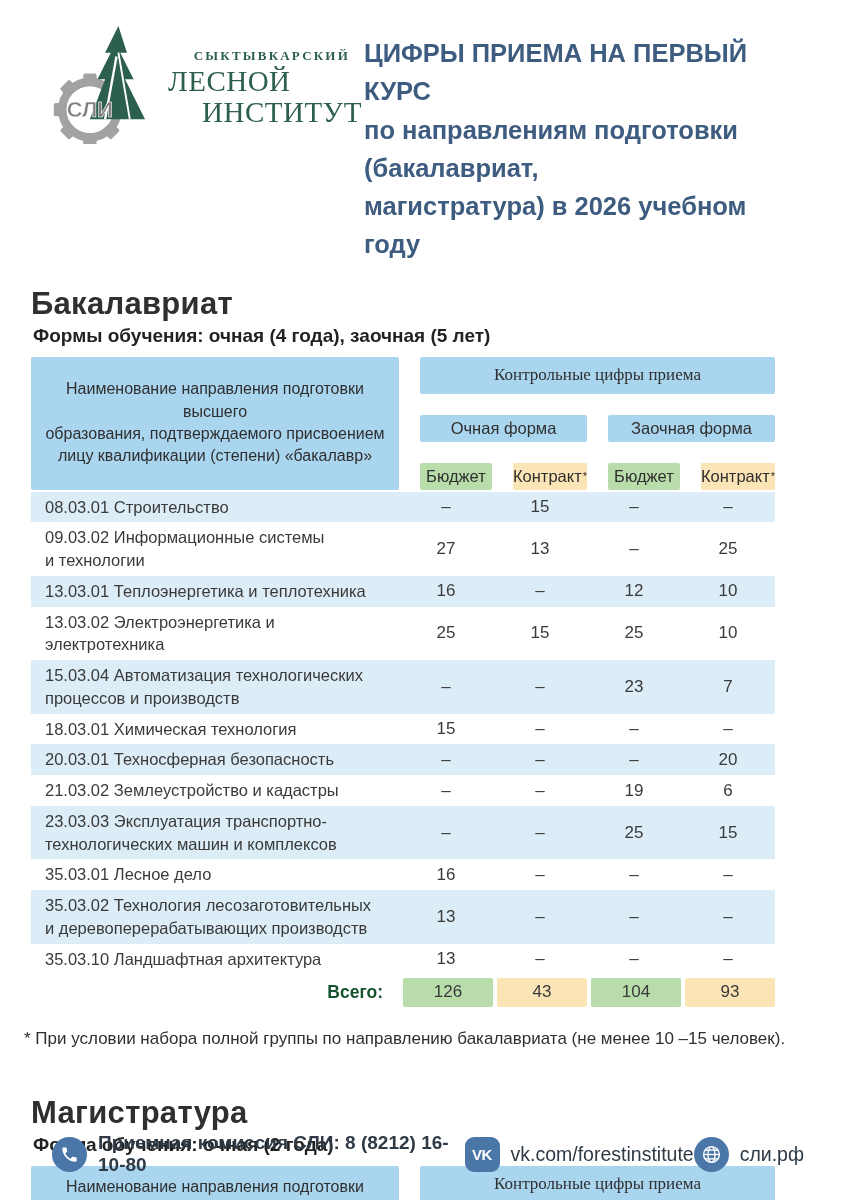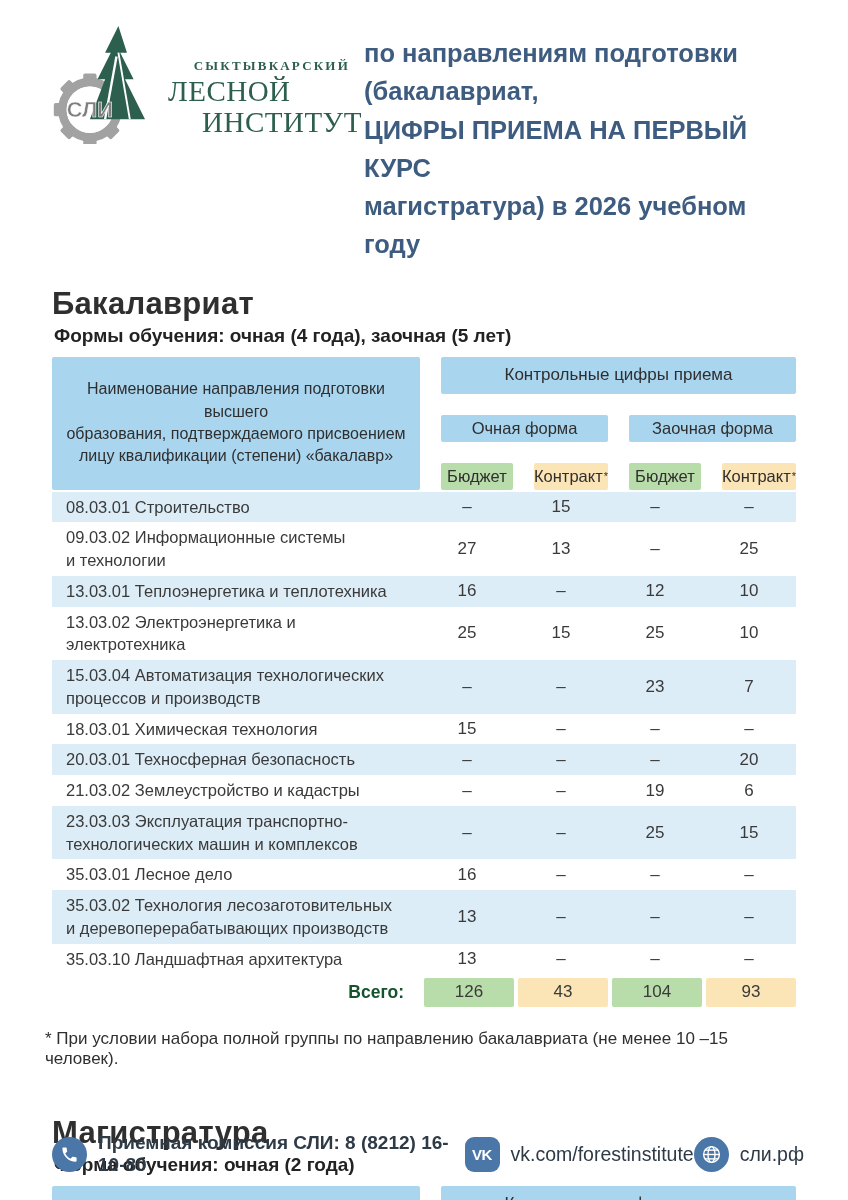--- a/index.html
+++ b/index.html
@@ -5,49 +5,49 @@
   * { margin:0; padding:0; box-sizing:border-box; }
   html,body { background:#fff; }
   .page {
     width:848px; height:1200px; margin:0 auto; background:#fff; position:relative;
     font-family:"Liberation Sans", sans-serif; color:#3a3a3a; overflow:hidden;
   }
   
   .topbar { display:flex; align-items:flex-start; padding:24px 46px 0 50px; }
   .logo-wrap { width:116px; flex:0 0 116px; }
   .inst {
-    margin-top:34px; margin-left:2px; width:182px; flex:0 0 182px;
+    margin-top:24px; margin-left:2px; width:182px; flex:0 0 182px;
     color:#2d5f4e; font-family:"Liberation Serif", serif;
   }
   .inst-l1 { font-size:13px; letter-spacing:2.2px; text-align:right; font-weight:bold; }
   .inst-l2 { font-size:29px; line-height:1.08; letter-spacing:0.5px; margin-top:2px; }
   .inst-l3 { font-size:29px; line-height:1.08; letter-spacing:0.5px; padding-left:34px; }
   .main-title {
     flex:1; margin-left:14px; margin-top:10px;
     color:#3e5c80; font-weight:bold; font-size:25.5px; line-height:1.5;
   }
   
-  .section { padding:0 52px; }
+  .section { padding:0 31px; }
   .sec-title { font-size:31px; color:#2f2f2f; font-weight:bold; letter-spacing:0.3px; }
   .sec-sub { font-size:19px; font-weight:bold; color:#222; margin:3px 0 10px 2px; }
   .b-title { margin-top:22px; }
   .m-title { margin-top:46px; }
   
   .tbl { width:744px; }
   .thead {
     display:grid; grid-template-columns:368px 1fr 1fr 1fr 1fr;
     grid-template-rows:37px 27px 27px; gap:21px;
   }
   .hc {
     background:#a9d5ef; border-radius:2px; color:#2f2f2f;
     display:flex; align-items:center; justify-content:center;
     font-size:16.5px; text-align:center;
   }
   .hc-name { grid-column:1; grid-row:1/4; white-space:pre-line; line-height:1.4; font-size:16px; padding:0 6px; }
-  .hc-group { grid-column:2/6; grid-row:1; font-size:17px; }
+  .hc-group { grid-column:2/6; grid-row:1; font-size:17px;font-family:Liberation Serif, serif; }
   .hc-g1 { grid-column:2/4; grid-row:2; }
   .hc-g2 { grid-column:4/6; grid-row:2; }
   .hc-green { background:#b9dcab; }
   .hc-yellow { background:#fbe4b5; }
   .hc sup { font-size:11px; line-height:0; margin-left:1px; }
   .tbody { margin-top:2px; }
   .trow {
     display:grid; grid-template-columns:368px 1fr 1fr 1fr 1fr;
     align-items:center; min-height:30px;
   }
@@ -115,22 +115,22 @@
 
         <text x="42" y="98" text-anchor="middle" font-family="Liberation Sans, sans-serif" font-size="23" font-weight="bold" fill="#7e7e7e" stroke="#ffffff" stroke-width="0.6">СЛИ</text>
       </svg>
     </div>
     <div class="inst">
       <div class="inst-l1">СЫКТЫВКАРСКИЙ</div>
       <div class="inst-l2">ЛЕСНОЙ</div>
       <div class="inst-l3">ИНСТИТУТ</div>
     </div>
     <div class="main-title">
+      <div>ЦИФРЫ ПРИЕМА НА ПЕРВЫЙ КУРС</div>
       <div>по направлениям подготовки (бакалавриат,</div>
-      <div>ЦИФРЫ ПРИЕМА НА ПЕРВЫЙ КУРС</div>
       <div>магистратура) в 2026 учебном году</div>
     </div>
   </div>
 
   <div class="section">
     <div class="sec-title b-title">Бакалавриат</div>
     <div class="sec-sub">Формы обучения: очная (4 года), заочная (5 лет)</div>
 
     <div class="tbl">
       <div class="thead">

